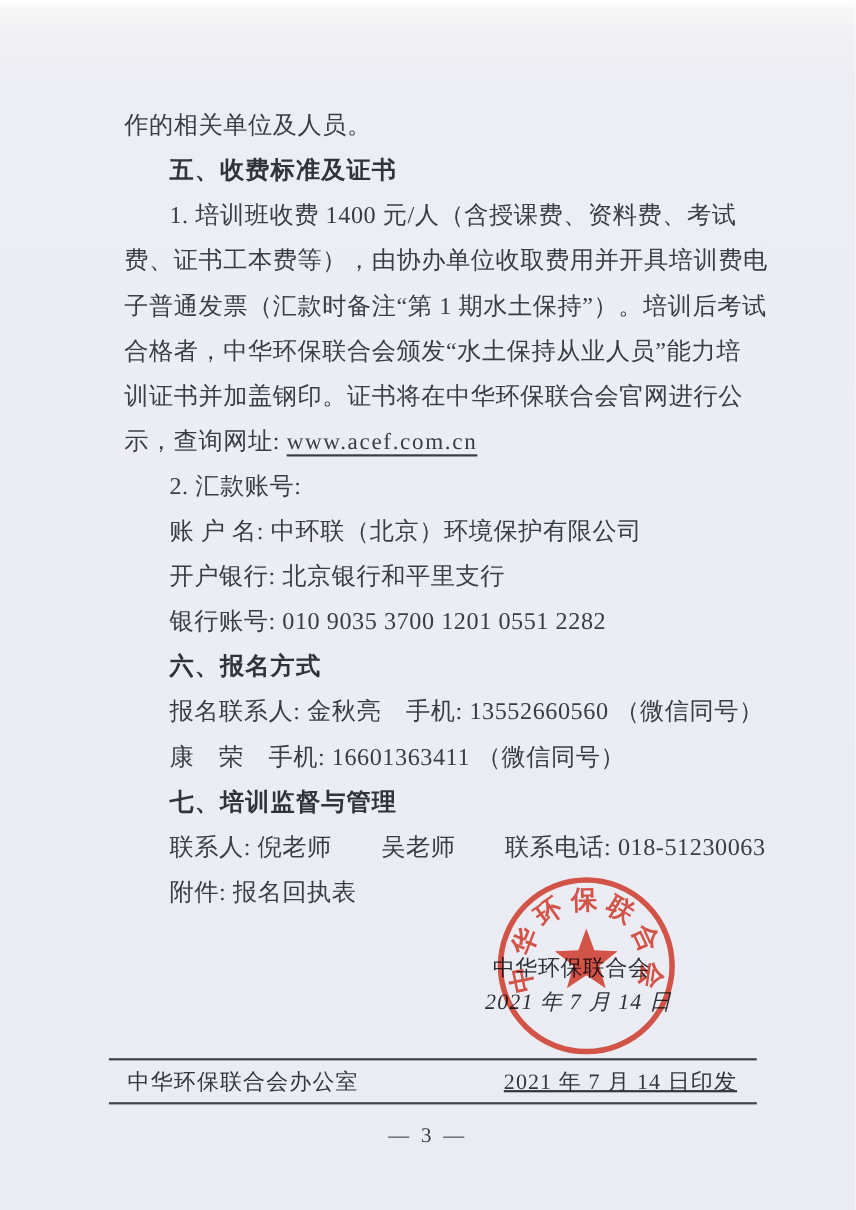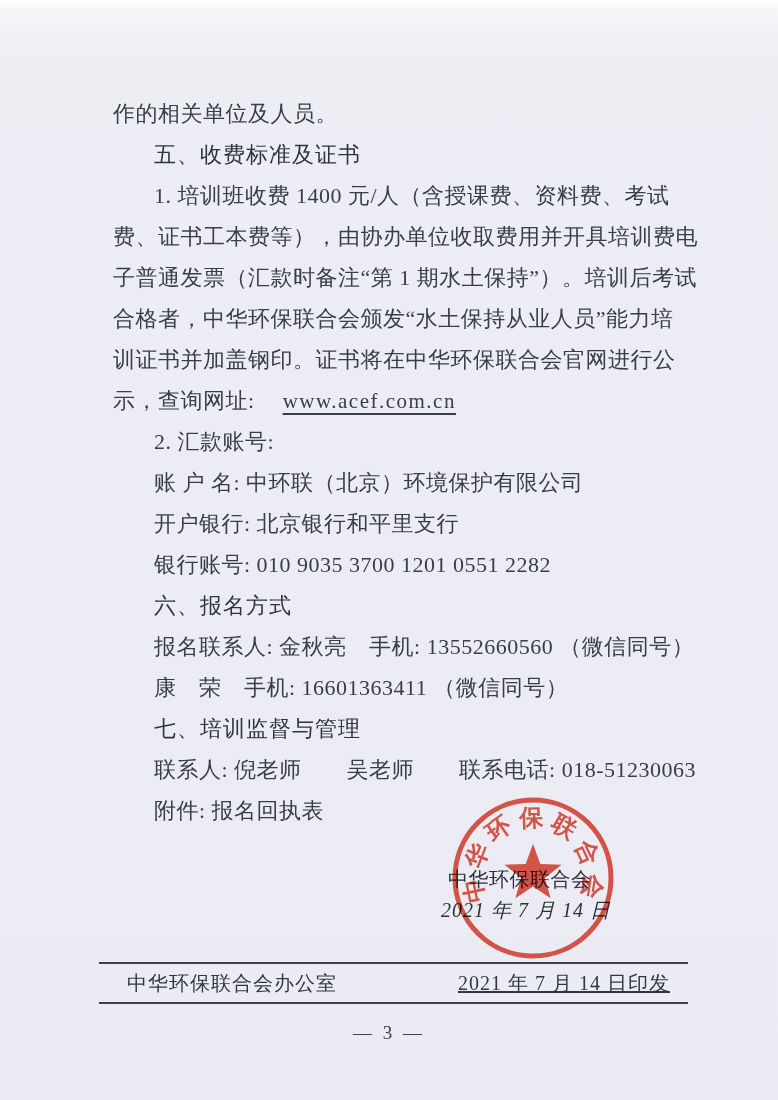--- a/index.html
+++ b/index.html
@@ -6,38 +6,37 @@
   html,body { width:778px; height:1100px; background:#ffffff; }
   .page {
     position:relative; width:778px; height:1100px; overflow:hidden;
     background:linear-gradient(180deg,#ffffff 0px,#f8f7f7 8px,#f1f1f5 30px,#edeef4 70px,#ebecf3 100%);
     font-family:"Liberation Serif","DejaVu Serif",serif;
     color:#3a3c46;
   }
   .doc-body { position:absolute; left:113px; top:93px; width:580px; }
   .line { height:41px; line-height:41px; font-size:22px; letter-spacing:0.5px; white-space:nowrap; }
   .indent { padding-left:41px; }
-  .heading { font-weight:normal; color:#31333c; font-family:"Liberation Sans","DejaVu Sans",sans-serif; letter-spacing:1px; }
+  .heading { font-weight:bold; color:#31333c; font-family:"Liberation Sans","DejaVu Sans",sans-serif; letter-spacing:1px; }
   .url {
     font-size:21px; letter-spacing:1.5px; color:inherit;
     text-decoration:underline; text-underline-offset:5px; text-decoration-thickness:2px;
     cursor:pointer;
-    margin-left:22px;
   }
   .attachment { }
   .sig-org  { position:absolute; left:448px; top:866px; font-size:20px; letter-spacing:0.5px; color:#2f313a; }
   .sig-date { position:absolute; left:441px; top:897px; font-size:20px; letter-spacing:1px; color:#2f313a;font-style:italic; }
   .seal { position:absolute; left:450px; top:795px; width:166px; height:166px; mix-blend-mode:multiply; opacity:0.92; }
   .footer {
     position:absolute; left:99px; top:962px; width:589px; height:42px;
     border-top:2px solid #3f414b; border-bottom:2px solid #3f414b;
     display:flex; align-items:center; justify-content:space-between;
     font-size:20px; letter-spacing:1px; color:#34363f;
   }
-  .footer .office { margin-left:28px; }
+  .footer .office { margin-left:17px; }
   .footer .printdate { margin-right:18px;text-decoration:underline; }
   .page-number { position:absolute; top:1022px; left:0; width:100%; text-align:center; font-size:19px; letter-spacing:3px; color:#3a3c46; }
 </style>
 </head>
 <body>
 
 <div class="page">
 
   <div class="doc-body">
     <div class="line">作的相关单位及人员。</div>

